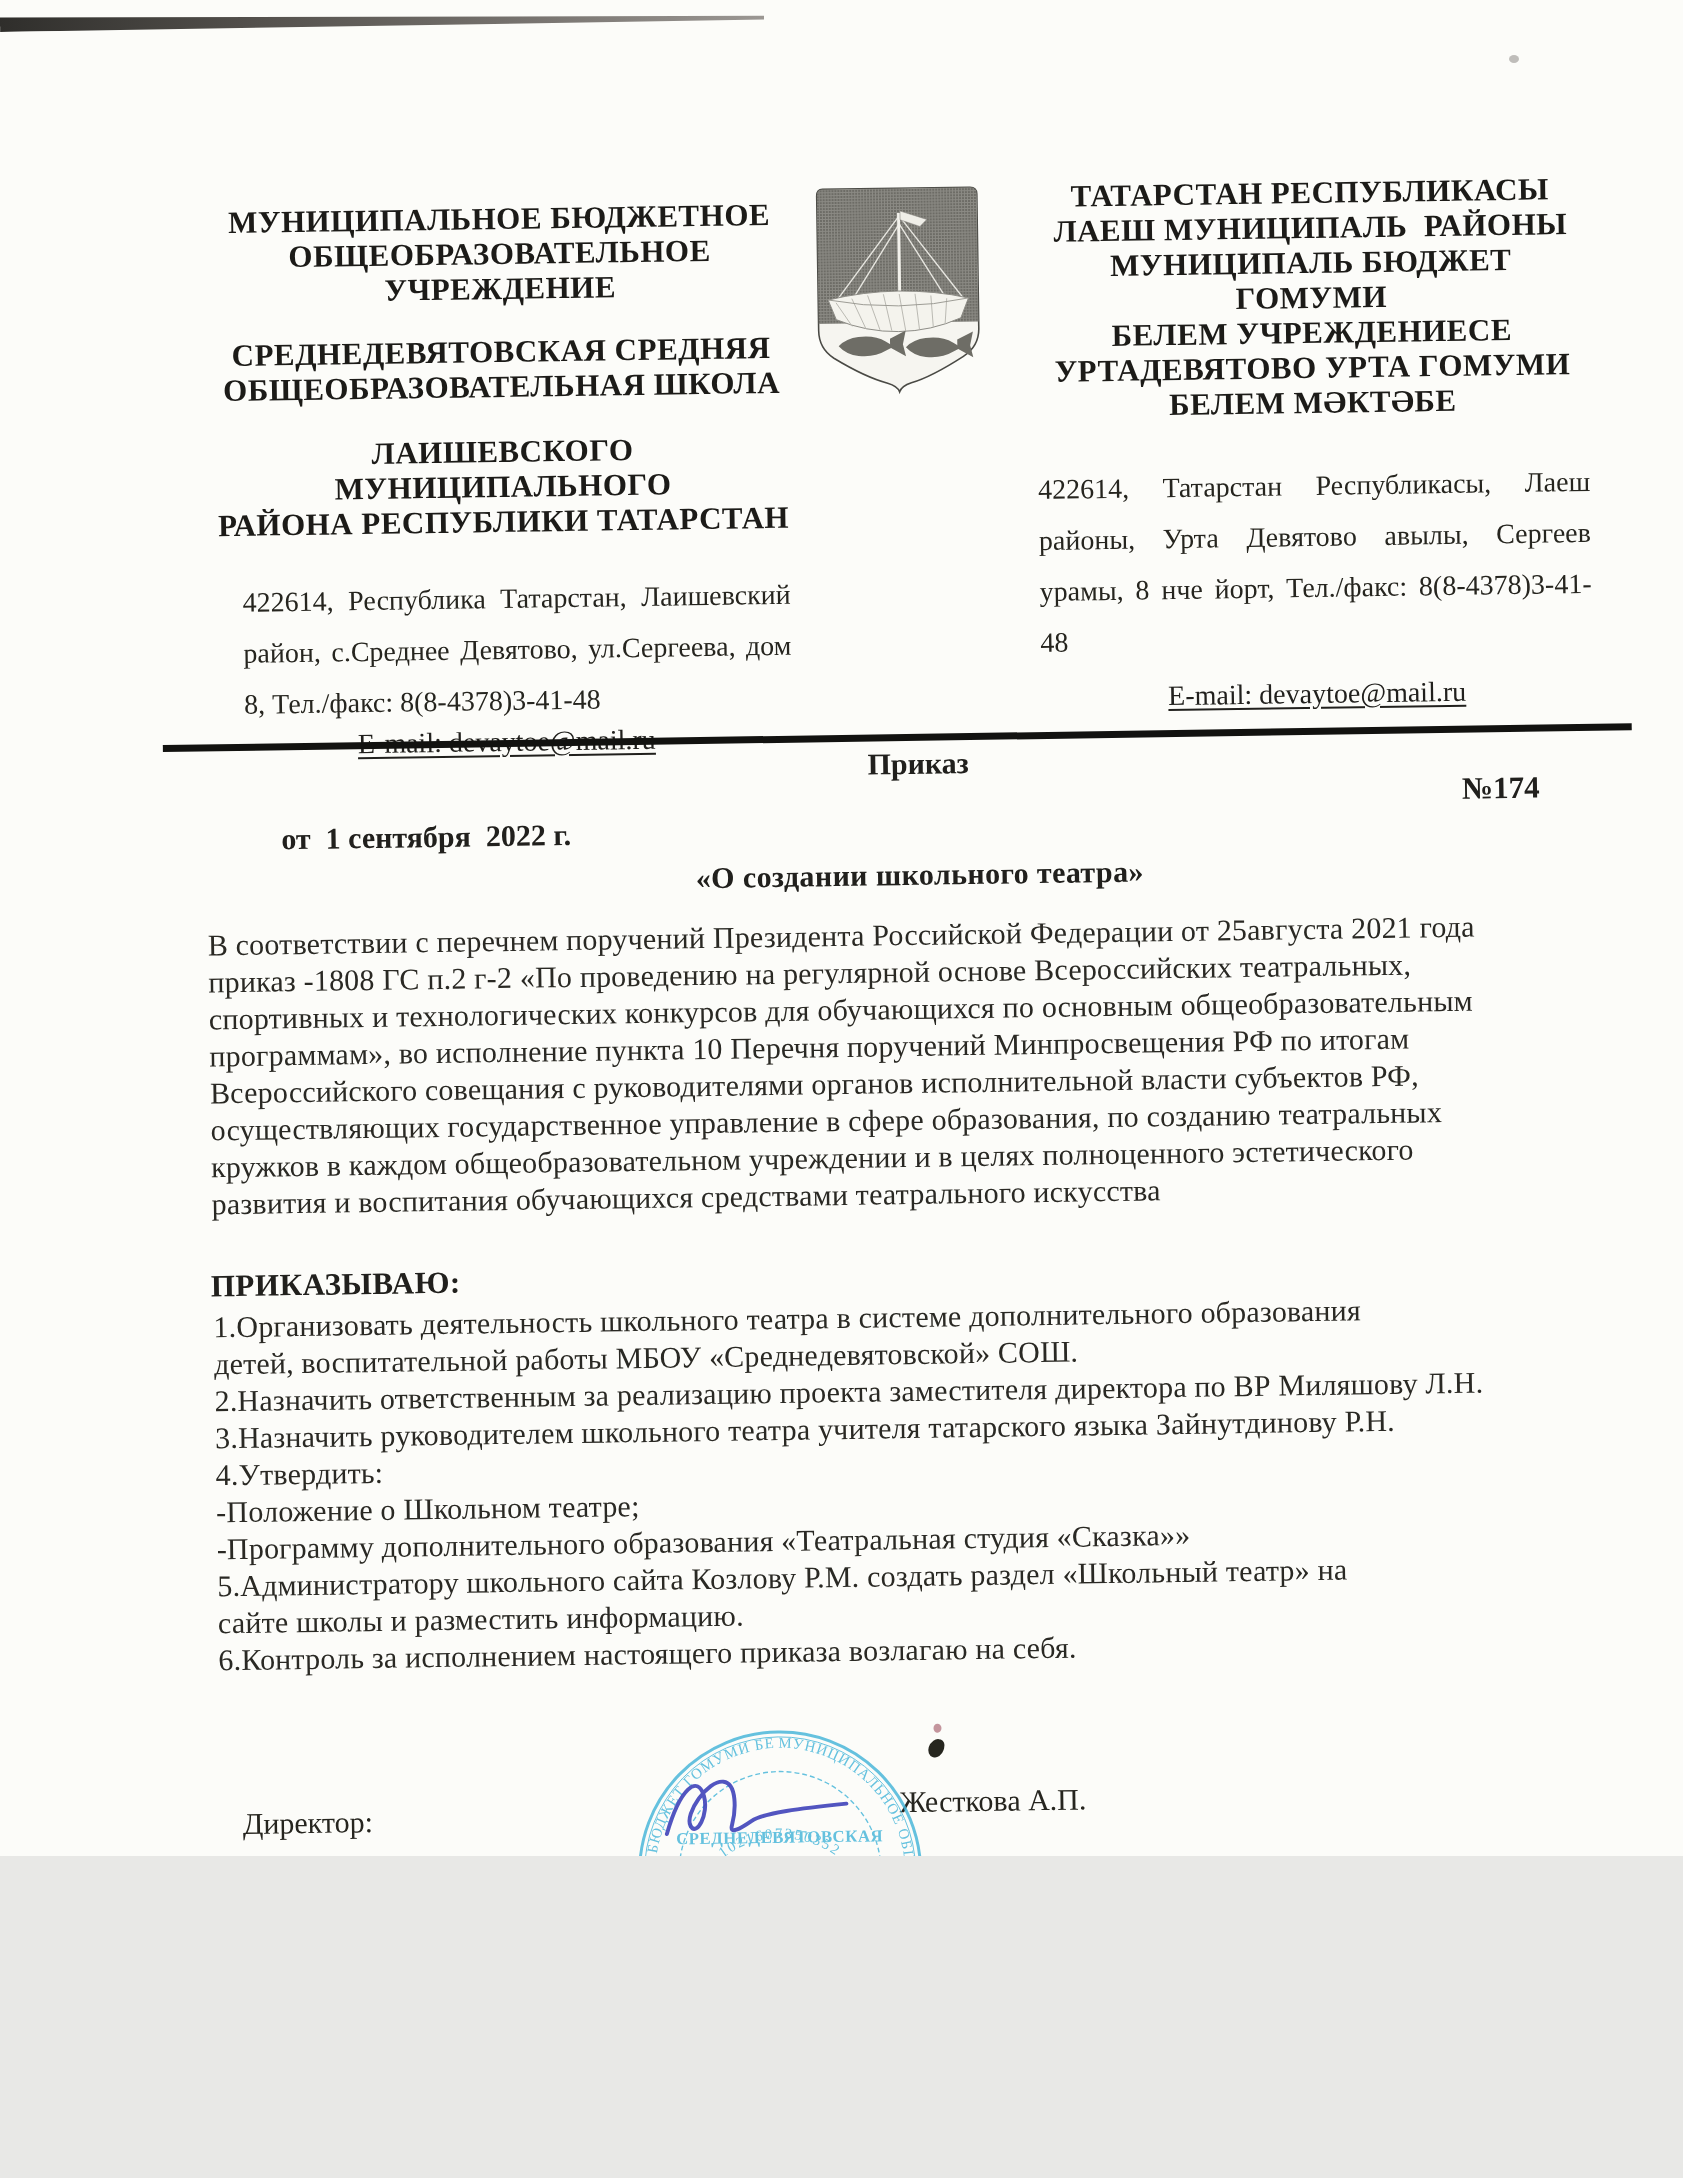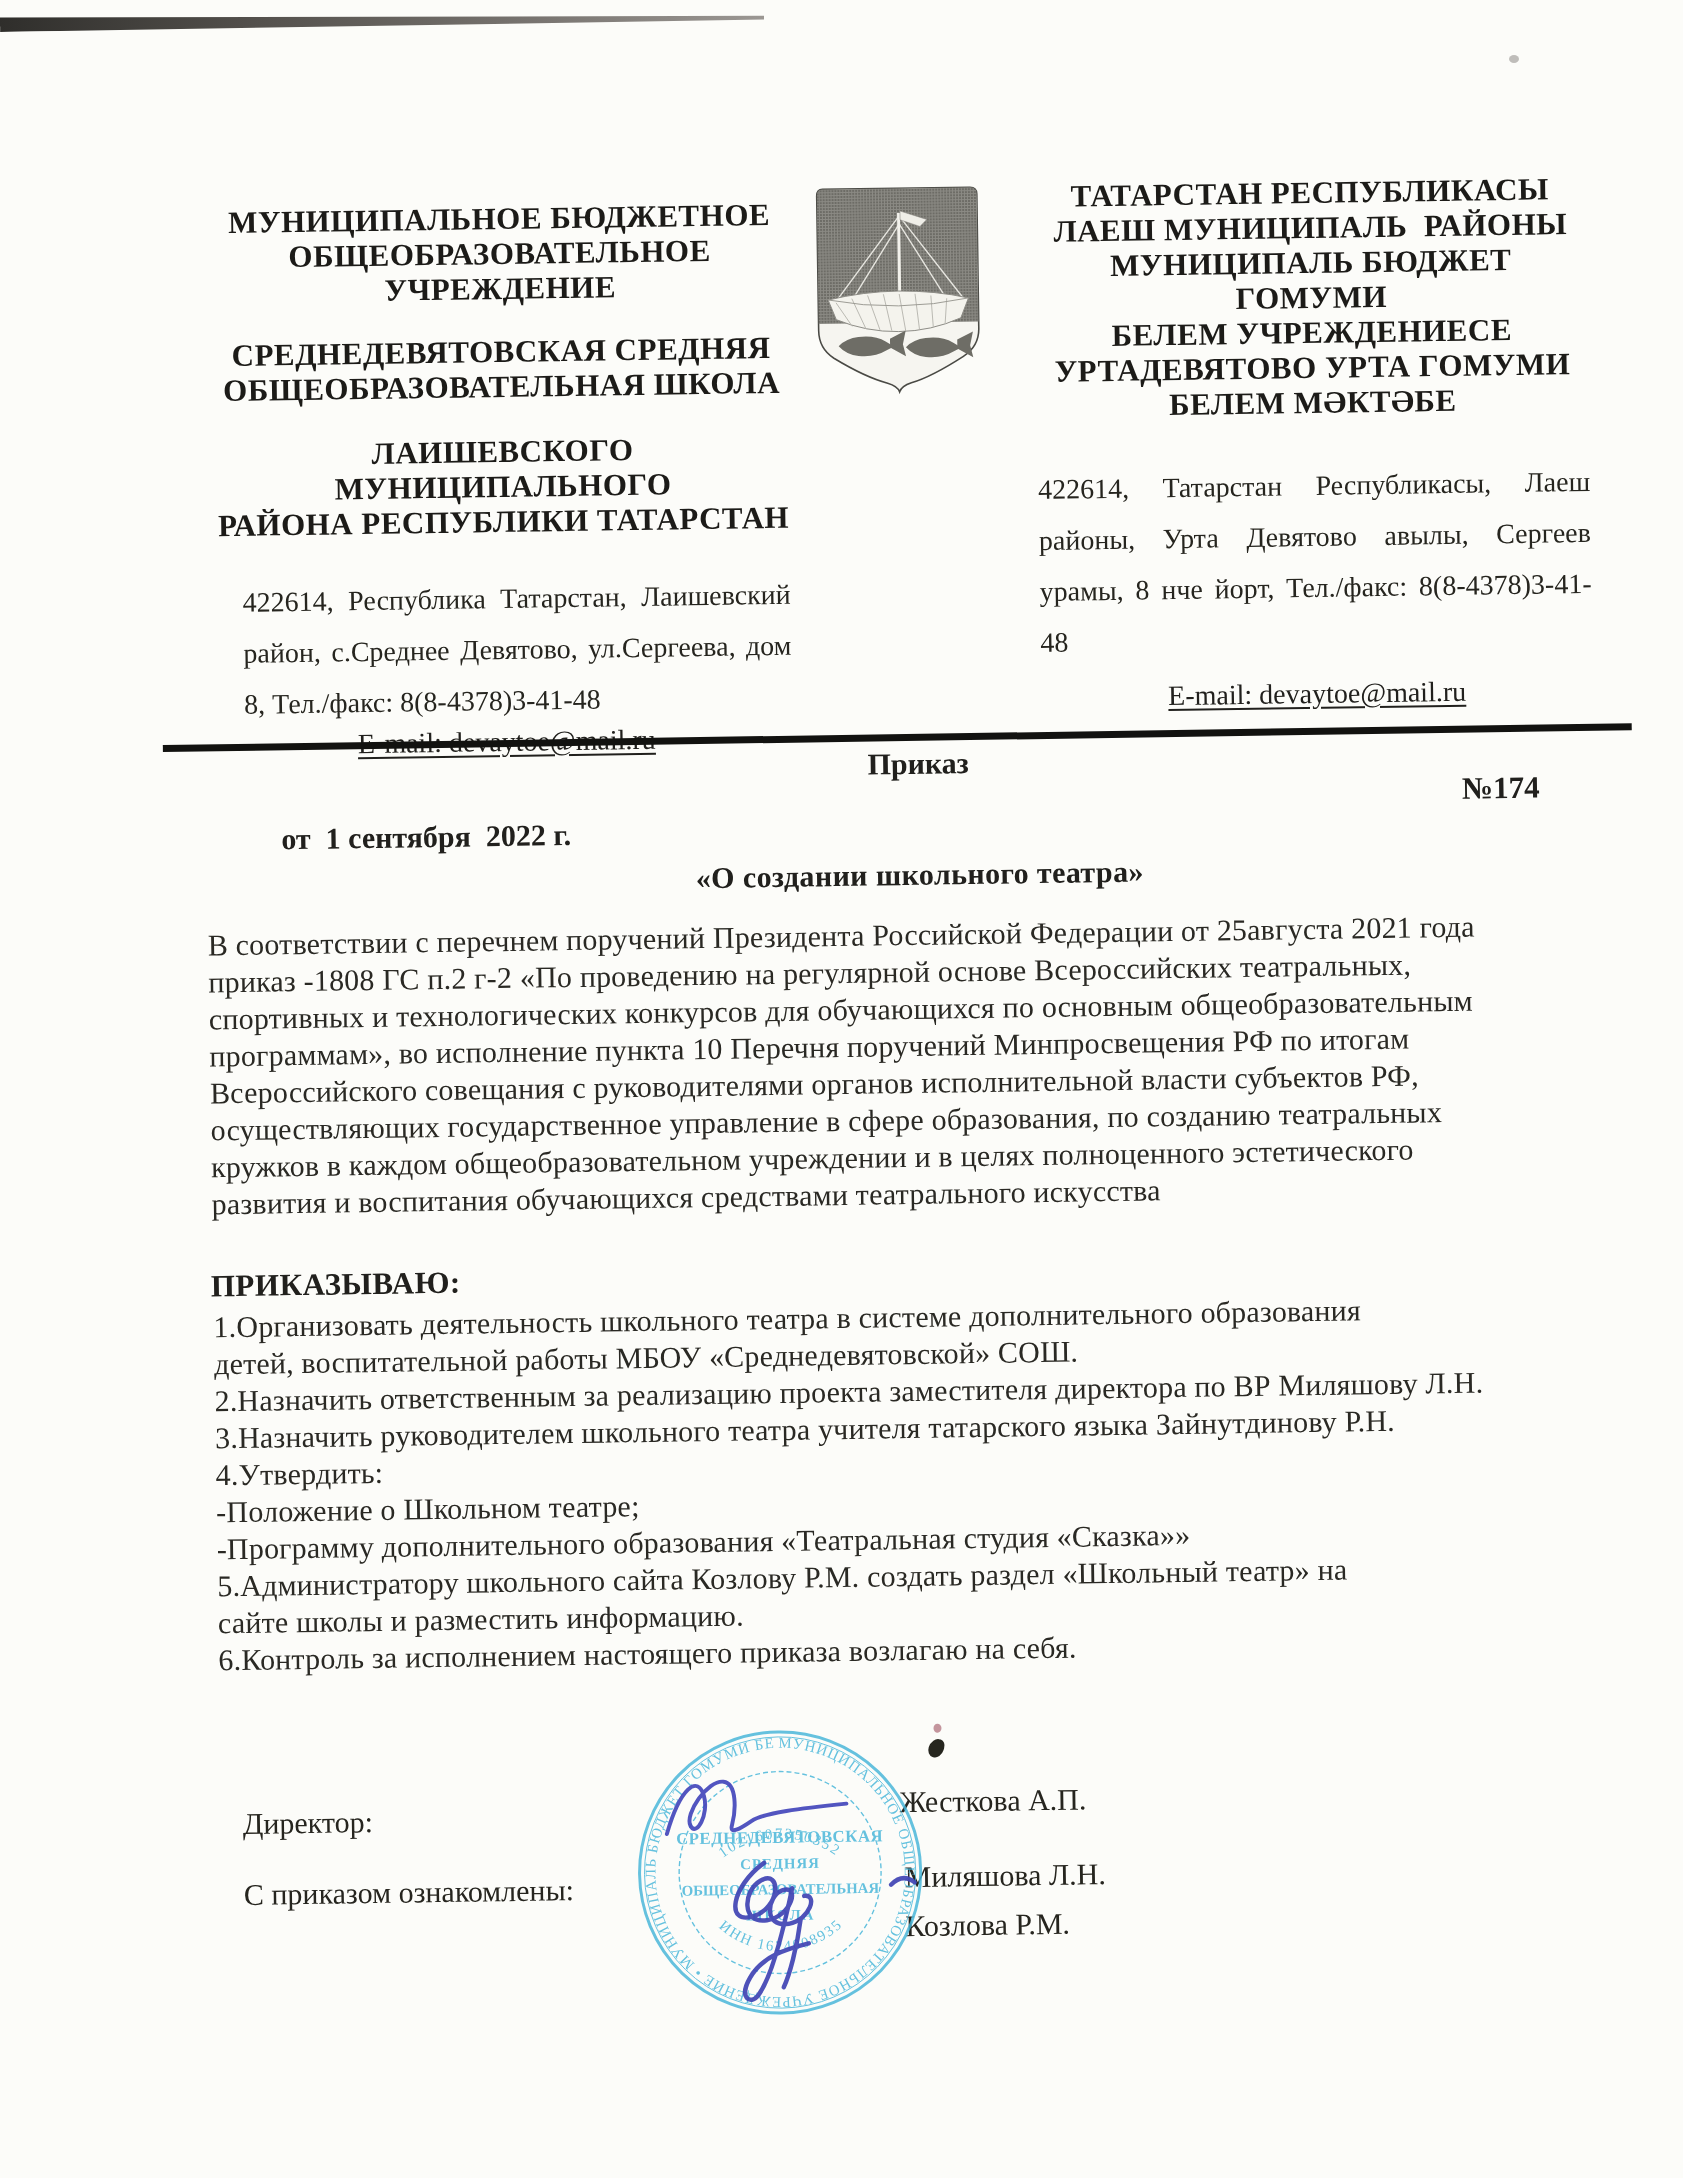--- a/index.html
+++ b/index.html
@@ -1,17 +1,17 @@
 <!DOCTYPE html>
 <html lang="ru"><head>
 <meta charset="utf-8">
 <style>
   html,body{margin:0;padding:0;background:#e8e8e6;}
   .page{
-    position:relative;width:1683px;height:2178px;margin:0 auto;
+    position:relative;width:1683px;height:1856px;margin:0 auto;
     background:#fcfcf9;overflow:hidden;
     font-family:"Liberation Serif","DejaVu Serif",serif;
     color:#21201d;
   }
   .rot{position:absolute;inset:0;transform:rotate(-0.85deg);transform-origin:842px 1089px;}
   .abs{position:absolute;}
   .pre{white-space:pre-wrap;}
   
   .hdr-left{left:226px;top:196px;width:572px;text-align:center;}
   .hdr-right{left:1047px;top:182px;width:552px;text-align:center;}

